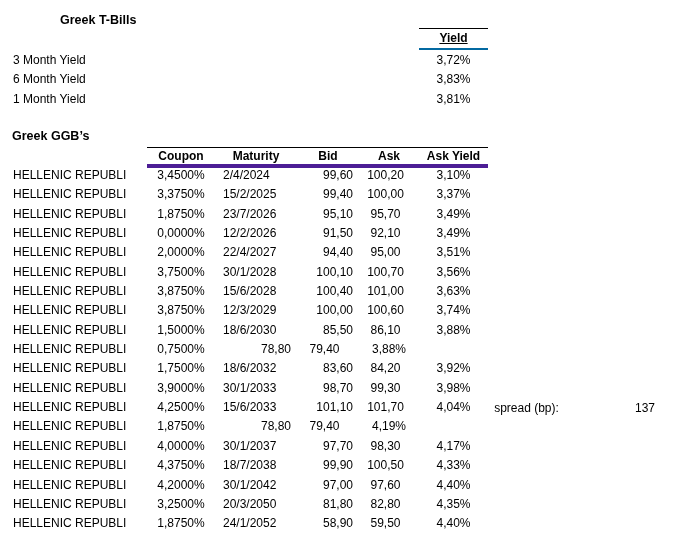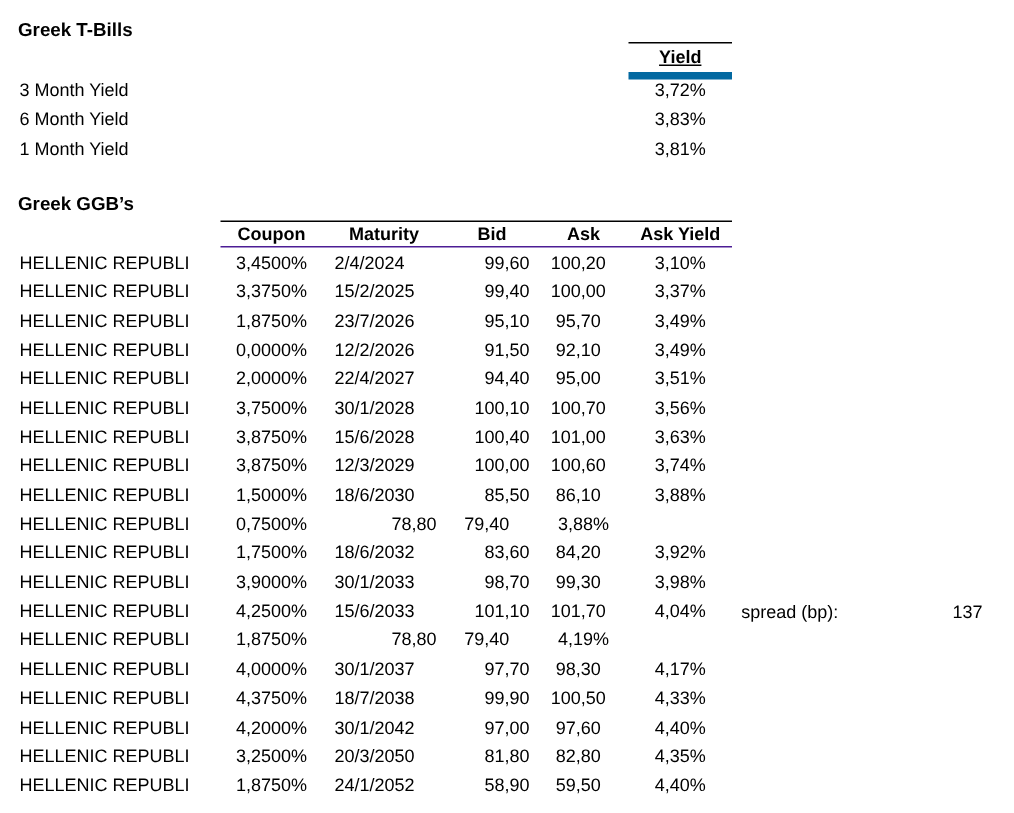--- a/index.html
+++ b/index.html
@@ -13,33 +13,33 @@
     color: #000000;
     overflow: hidden;
   }
   .section-title {
     position: absolute;
     left: 12px;
     font-weight: 700;
     font-size: 12.5px;
     white-space: nowrap;
   }
-  #tbills-title { top: 13px; }
+  #tbills-title { top: 13px; margin-left: 48px; }
   #ggbs-title { top: 129px; }
 
   
   .yield-header {
     position: absolute;
     left: 419px;
     top: 28px;
     width: 69px;
     height: 19px;
     line-height: 19px;
     border-top: 1px solid #000;
-    border-bottom: 5px solid #0369a1;
+    border-bottom: 2px solid #0369a1;
     text-align: center;
     font-weight: 700;
     text-decoration: underline;
   }
   #tbill-rows {
     position: absolute;
     left: 0;
     top: 51px;
     width: 676px;
   }
@@ -49,21 +49,21 @@
 
   
   .ggb-header {
     position: absolute;
     left: 147px;
     top: 147px;
     width: 341px;
     height: 16px;
     line-height: 16px;
     border-top: 1px solid #000;
-    border-bottom: 1px solid #4c1d95;
+    border-bottom: 4px solid #4c1d95;
     display: grid;
     grid-template-columns: 68px 82px 62px 60px 69px;
     font-weight: 700;
   }
   .ggb-header > div { text-align: center; white-space: nowrap; }
   #ggb-body {
     position: absolute;
     left: 10px;
     top: 166px;
     width: 478px;

